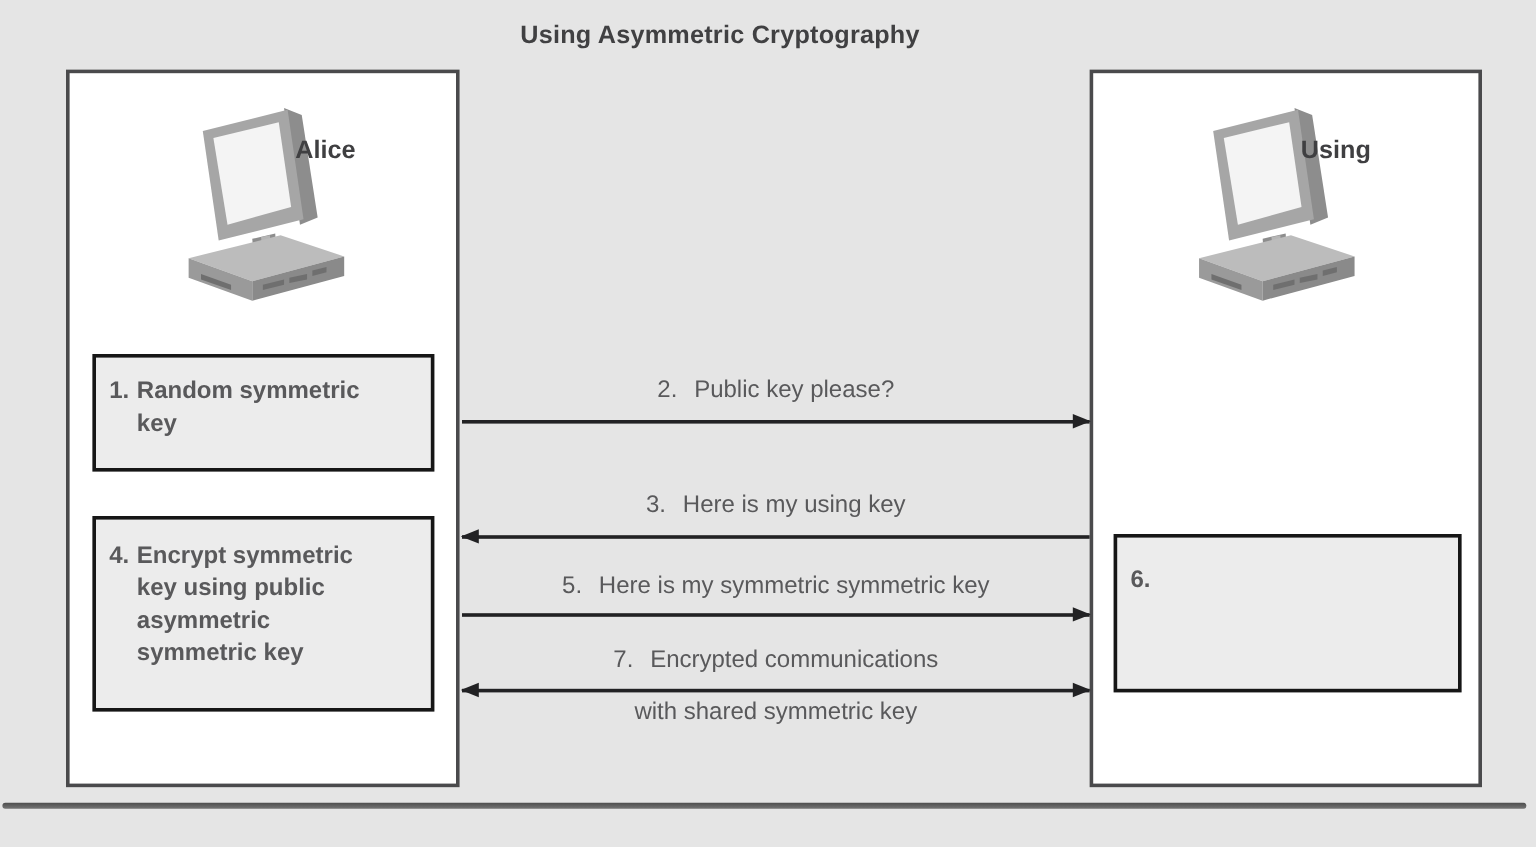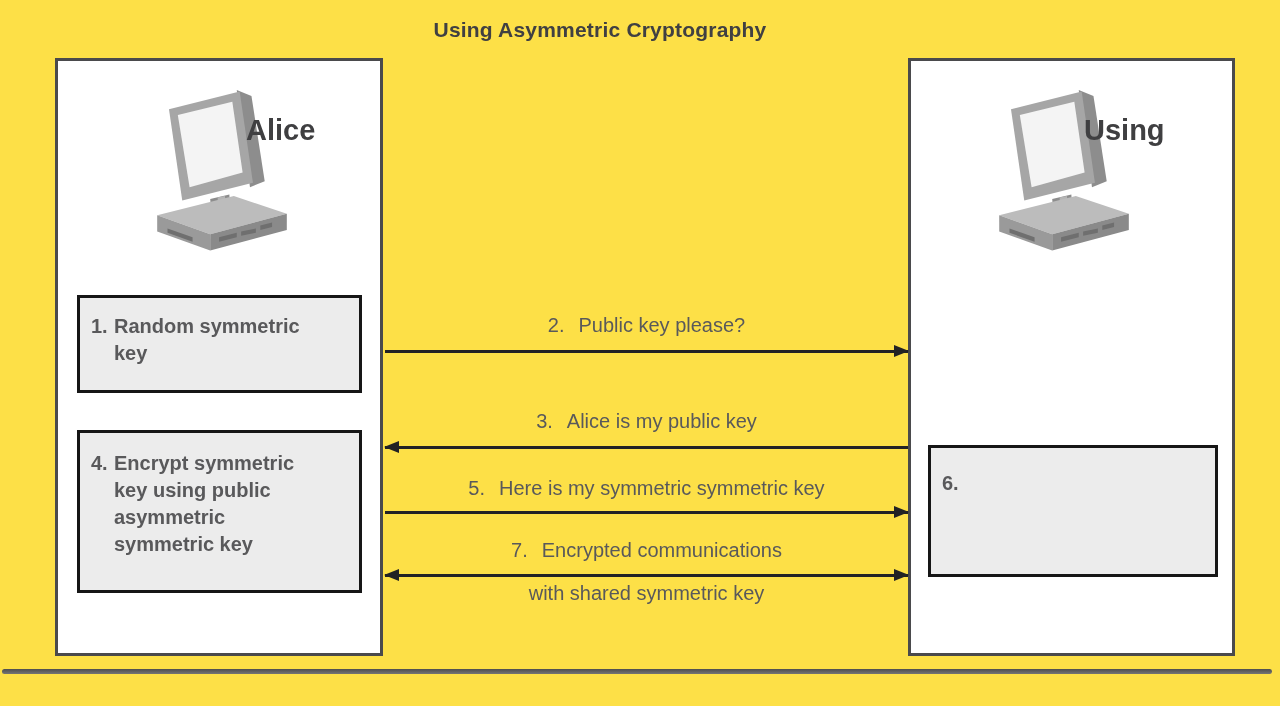--- a/index.html
+++ b/index.html
@@ -3,21 +3,21 @@
 <meta charset="utf-8">
 <style>
   * { margin: 0; padding: 0; box-sizing: border-box; }
   html, body { background: #ffffff; }
   body { font-family: "Liberation Sans", "DejaVu Sans", sans-serif; }
 
   .canvas {
     position: relative;
     width: 1280px;
     height: 706px;
-    background: #fde047;
+    background: #e5e5e5;
     overflow: hidden;
   }
 
   .diagram-title {
     position: absolute;
     left: 300px; top: 18px; width: 600px;
     text-align: center;
     font-size: 21px; font-weight: 700;
     color: #404042;
     letter-spacing: 0.2px;
@@ -30,21 +30,21 @@
   }
   .actor-box.alice { left: 55px; top: 58px; width: 328px; height: 598px; }
   .actor-box.bank  { left: 908px; top: 58px; width: 327px; height: 598px; }
 
   .computer-icon { position: absolute; }
   .computer-icon.alice { left: 146px; top: 90px; width: 152px; height: 162px; }
   .computer-icon.bank  { left: 988px; top: 90px; width: 152px; height: 162px; }
 
   .actor-label {
     position: absolute;
-    font-size: 29px; font-weight: 700;
+    font-size: 21px; font-weight: 700;
     color: #3f3f41;
   }
   .actor-label.alice { left: 246px; top: 114px; }
   .actor-label.bank  { left: 1084px; top: 114px; }
 
   .step-box {
     position: absolute;
     border: 3px solid #161616;
     background: #ececec;
     display: flex;
@@ -168,21 +168,21 @@
 
   <div class="msg-label m2">
     <span class="num">2.</span><span>Public key please?</span>
   </div>
   <div class="arrow a2">
     <div class="shaft"></div>
     <div class="head-right"></div>
   </div>
 
   <div class="msg-label m3">
-    <span class="num">3.</span><span>Alice is my public key</span>
+    <span class="num">3.</span><span>Here is my using key</span>
   </div>
   <div class="arrow a3">
     <div class="shaft"></div>
     <div class="head-left"></div>
   </div>
 
   <div class="msg-label m5">
     <span class="num">5.</span><span>Here is my symmetric symmetric key</span>
   </div>
   <div class="arrow a5">

